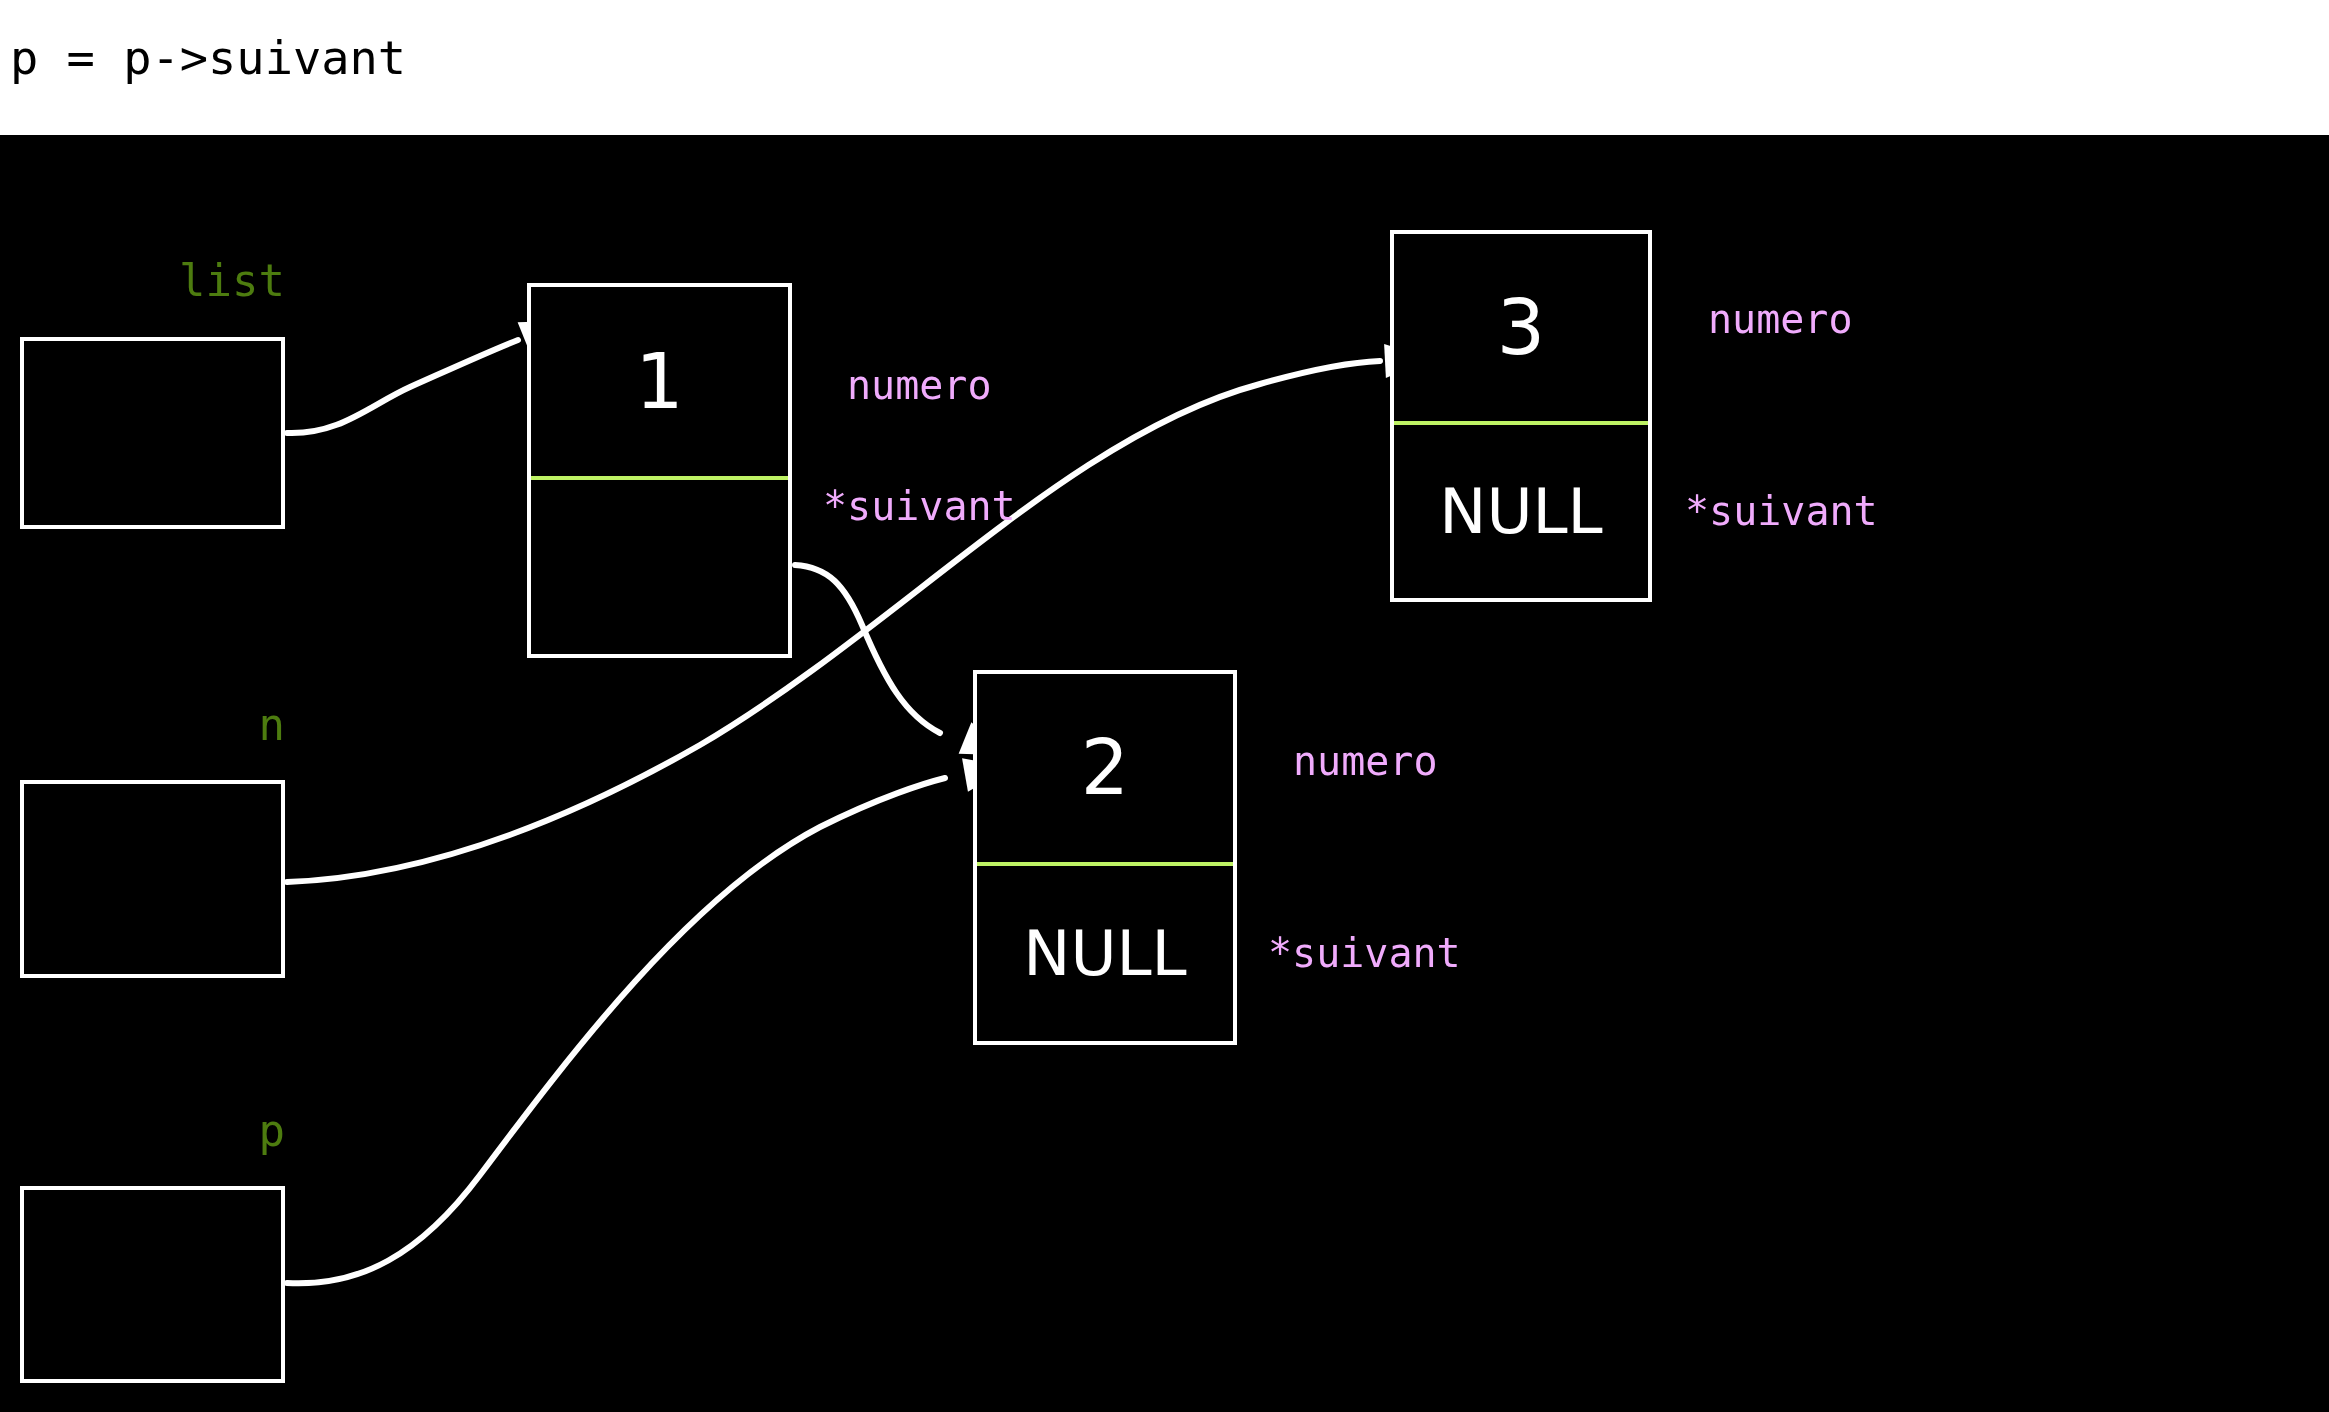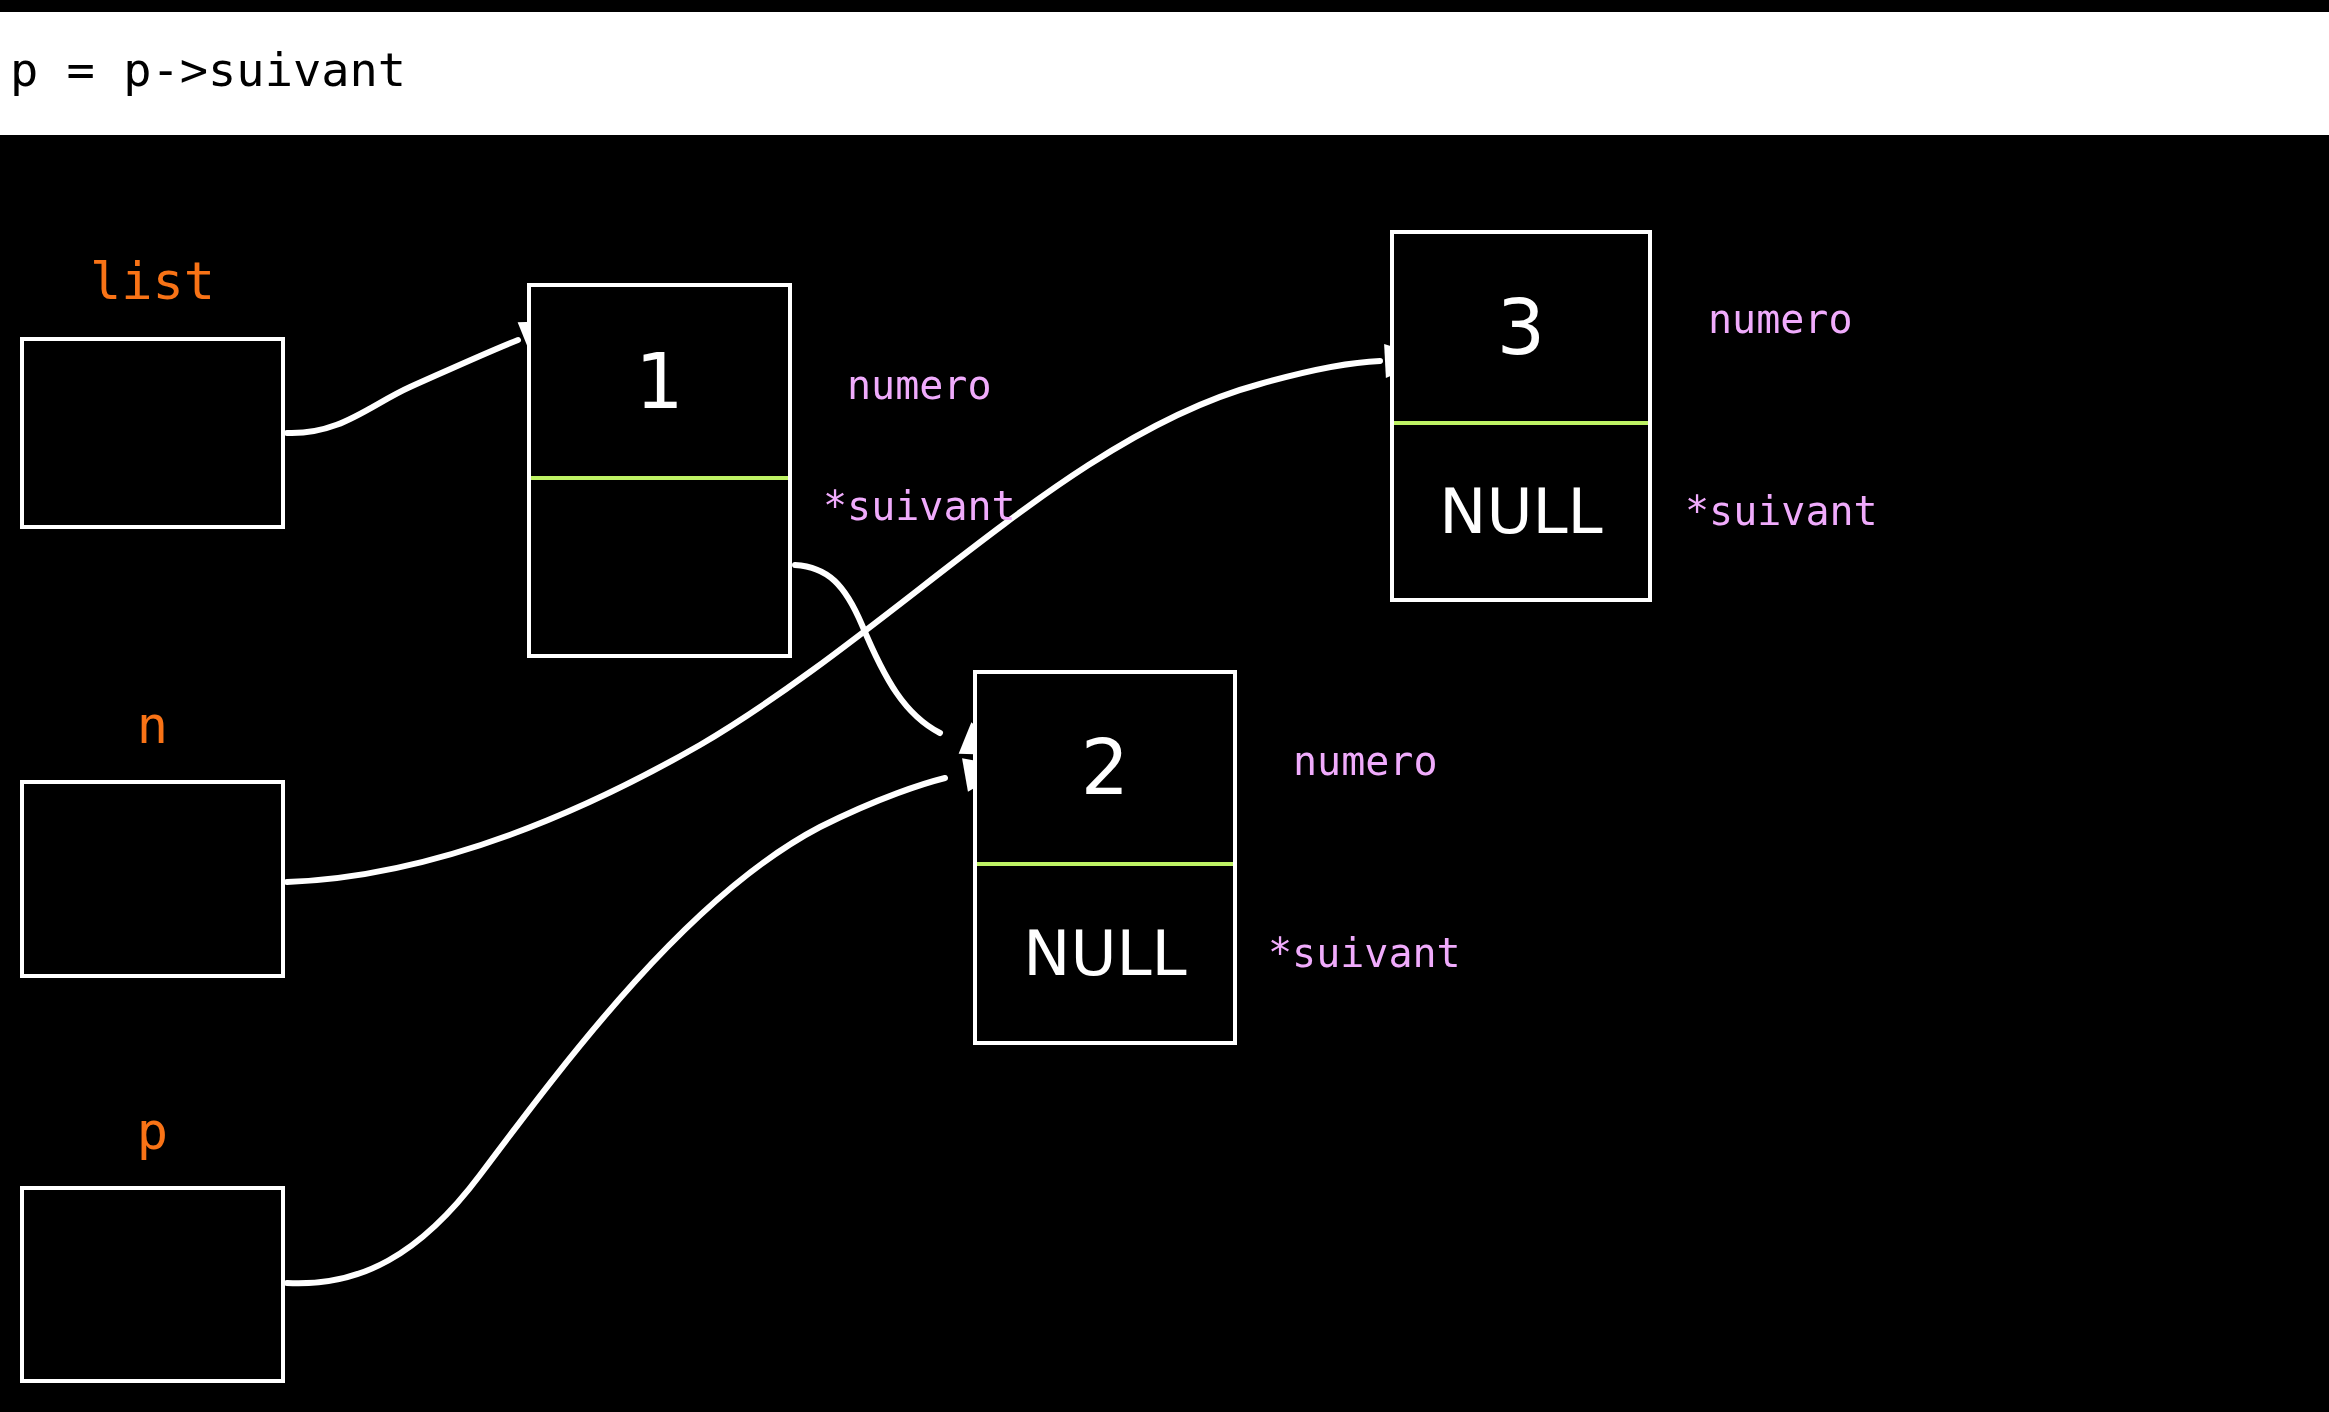--- a/index.html
+++ b/index.html
@@ -17,21 +17,20 @@
     font-family: "DejaVu Sans Mono", "Liberation Mono", monospace;
   }
 
   
   #header-bar {
     position: absolute;
     left: 0; top: 0;
     width: 2329px;
     height: 135px;
     background: #ffffff;
-    margin-top: 12px;
   }
   #header-code {
     position: absolute;
     left: 10px;
     top: 28px;
     font-family: "DejaVu Sans Mono", "Liberation Mono", monospace;
     font-size: 47px;
     line-height: 60px;
     color: #000000;
     white-space: pre;
@@ -57,24 +56,24 @@
   
   .var-box {
     position: absolute;
     border: 4px solid #ffffff;
     background: #000000;
     box-sizing: border-box;
   }
   .var-label {
     position: absolute;
     font-family: "DejaVu Sans Mono", "Liberation Mono", monospace;
-    font-size: 52px;
+    font-size: 44px;
     line-height: 46px;
-    color: #f97316;
-    text-align: center;
+    color: #4d7c0f;
+    text-align: right;
     white-space: pre;
   }
 
   
   .node {
     position: absolute;
     border: 4px solid #ffffff;
     background: #000000;
     box-sizing: border-box;
     display: flex;

